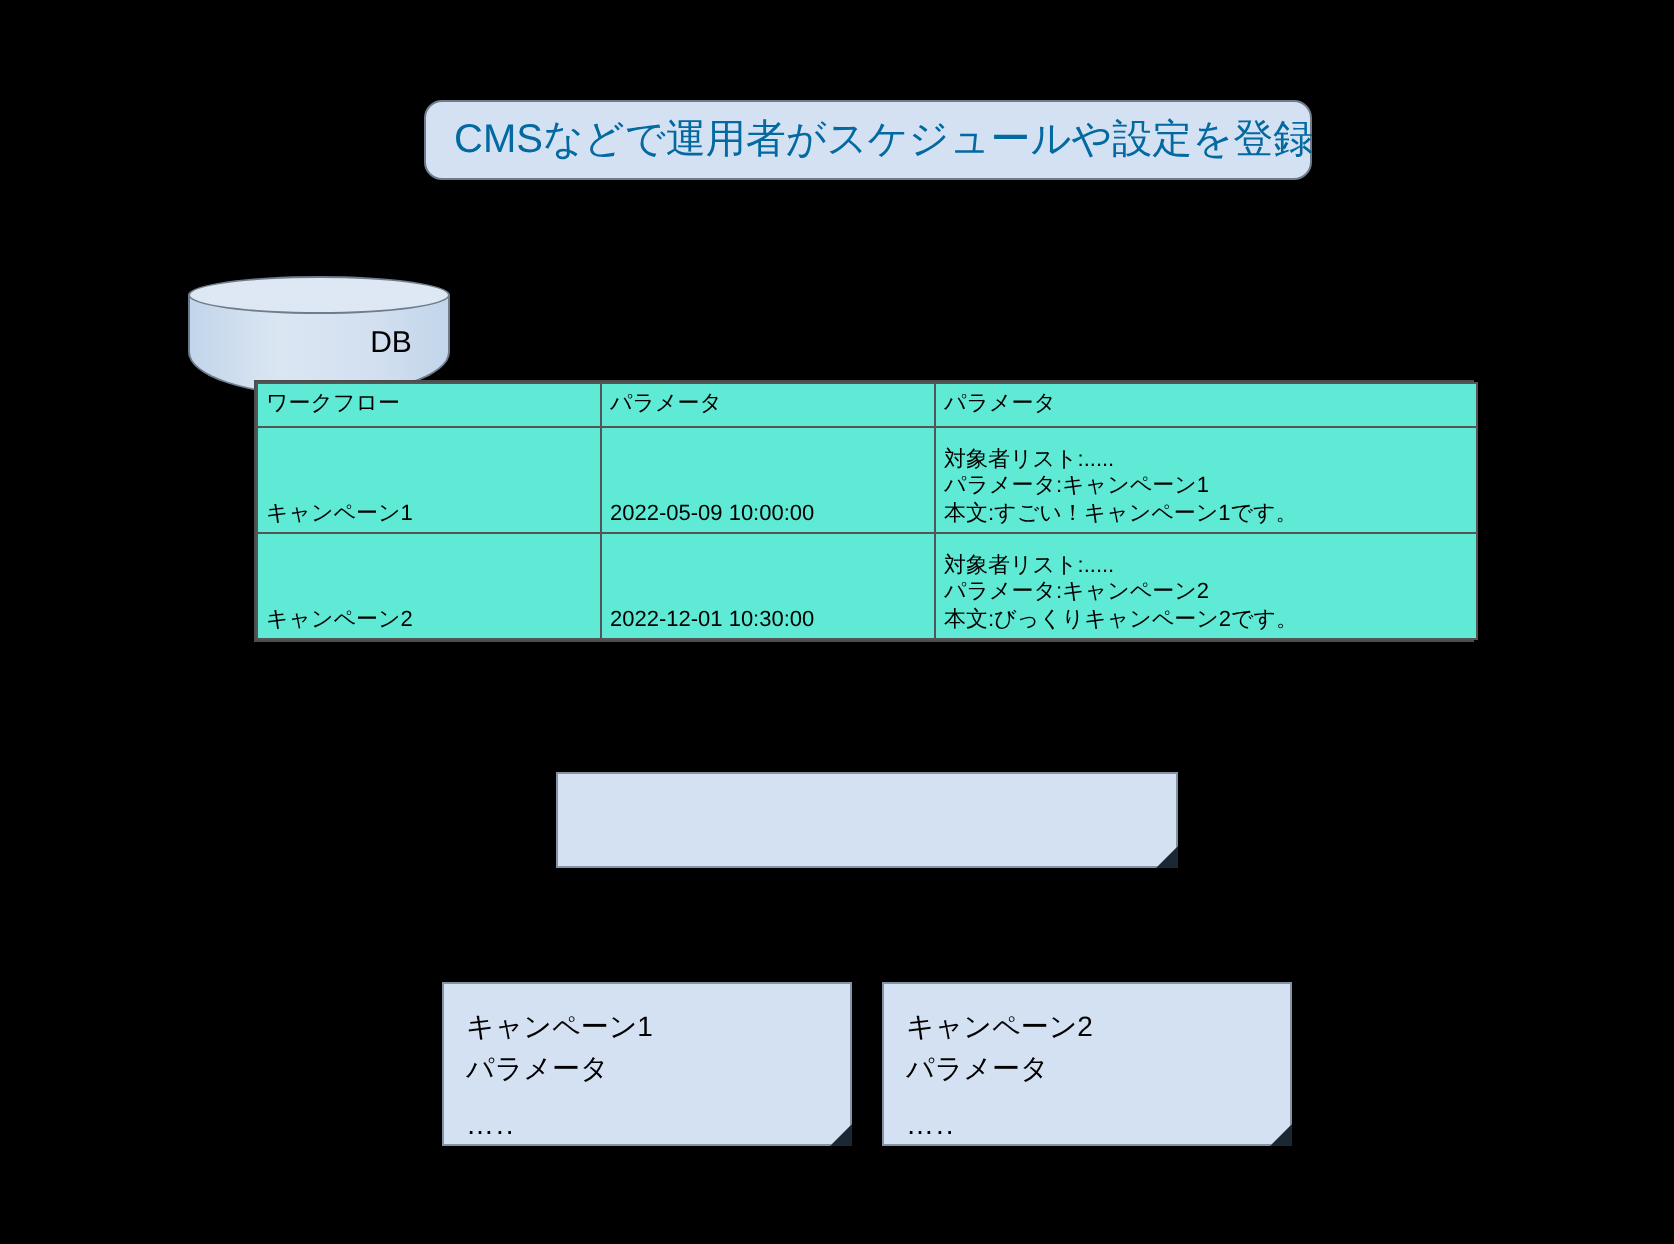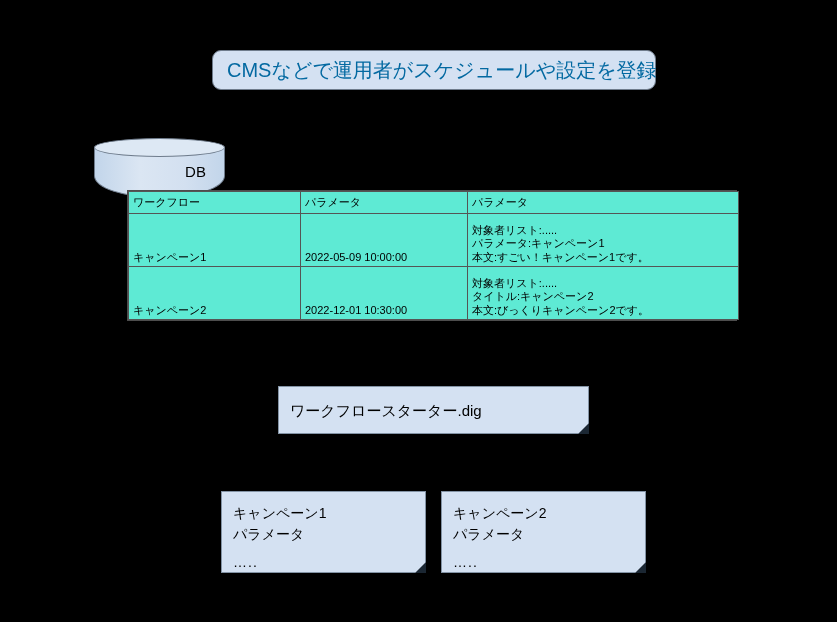--- a/index.html
+++ b/index.html
@@ -236,33 +236,30 @@
             <span class="param-line">対象者リスト:.....</span>
             <span class="param-line">パラメータ:キャンペーン1</span>
             <span class="param-line">本文:すごい！キャンペーン1です。</span>
           </td>
         </tr>
         <tr class="data-row">
           <td class="cell-workflow">キャンペーン2</td>
           <td class="cell-date">2022-12-01 10:30:00</td>
           <td class="cell-params">
             <span class="param-line">対象者リスト:.....</span>
-            <span class="param-line">タイトル:キャンペーン2</span>
+            <span class="param-line">パラメータ:キャンペーン2</span>
             <span class="param-line">本文:びっくりキャンペーン2です。</span>
           </td>
         </tr>
       </tbody>
     </table>
   </div>
 
   <div class="note note-starter">
     <div class="note-inner"></div>
-    <div class="note-text">
-      <span>ワークフロースターター.dig</span>
-    </div>
     <div class="note-fold"></div>
   </div>
 
   <div class="note note-c1">
     <div class="note-inner"></div>
     <div class="note-text">
       <span>キャンペーン1</span>
       <span>パラメータ</span>
       <span class="note-ellipsis">…..</span>
     </div>

